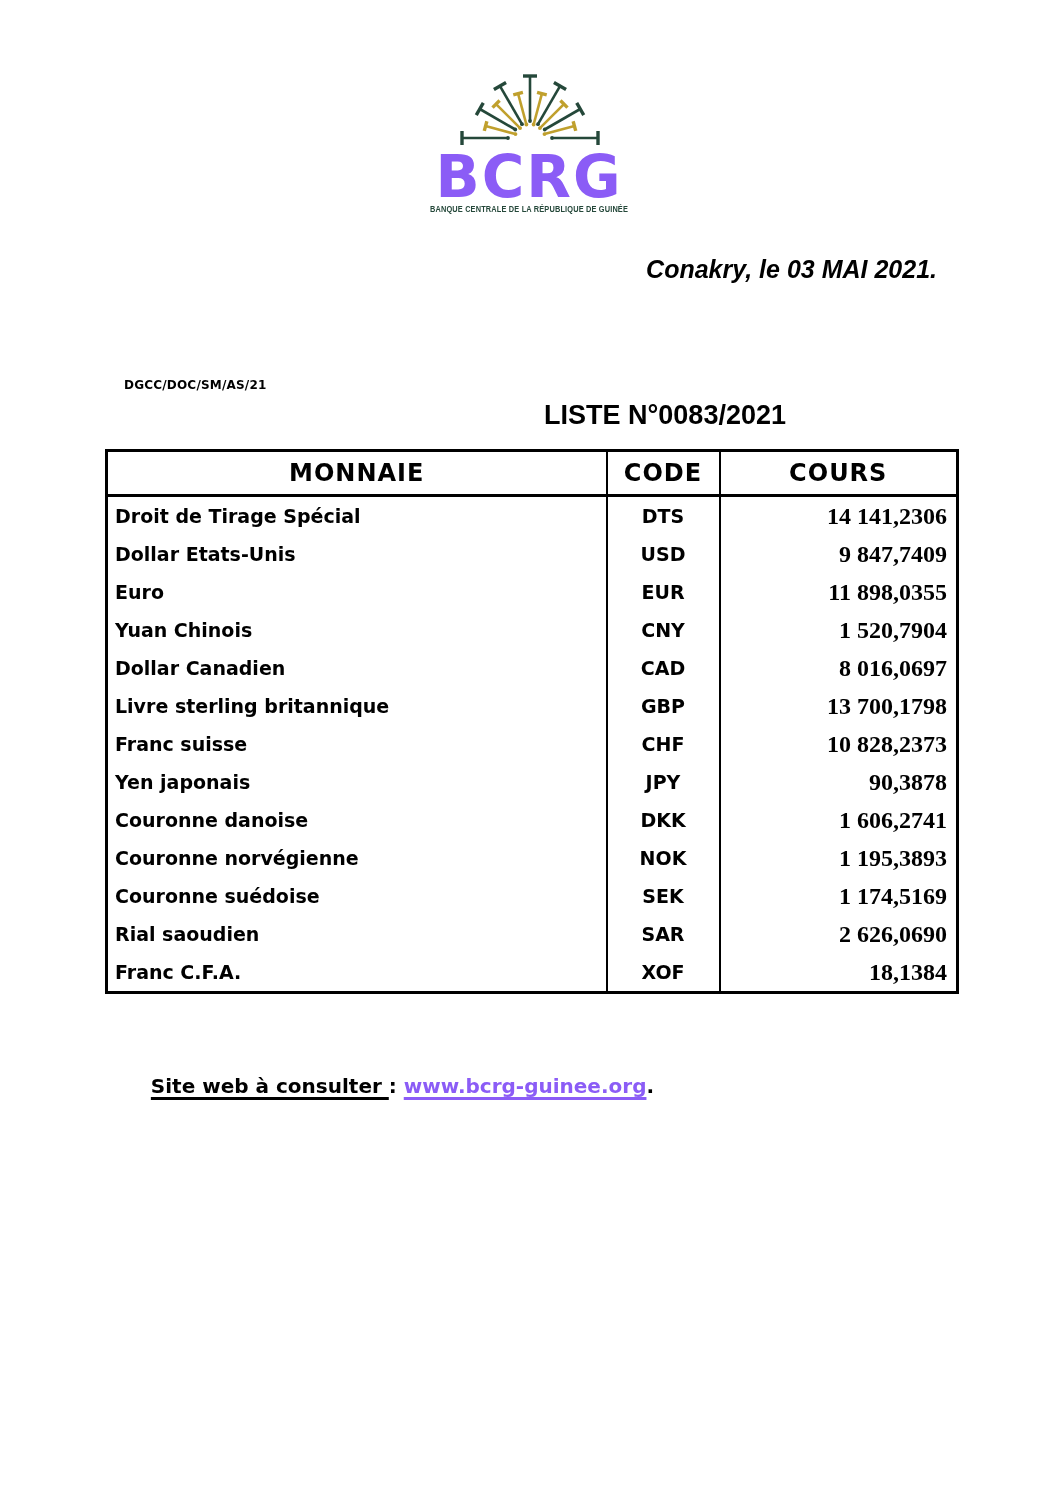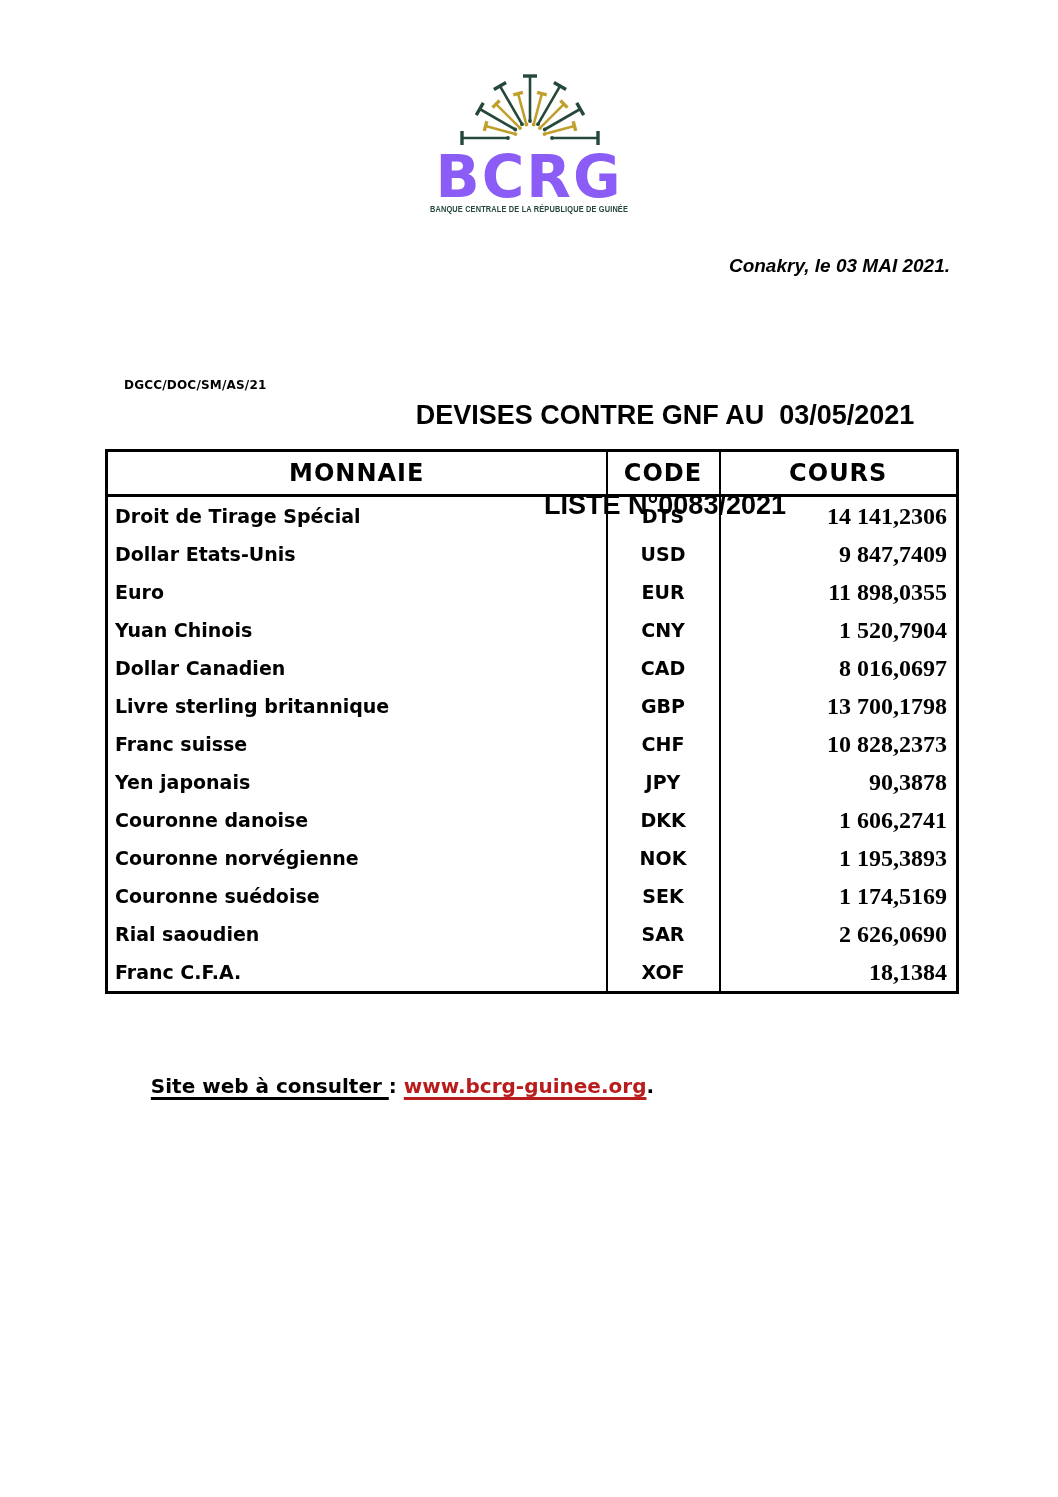--- a/index.html
+++ b/index.html
@@ -21,21 +21,21 @@
     position:absolute; top:204px; left:0; width:100%;
     text-align:center; font-weight:bold; font-size:9px; letter-spacing:0.2px;
     font-family:"Liberation Sans", sans-serif;
     transform:scaleX(0.82);
   }
 
   
   .dateline {
     position:absolute; top:255px; left:0; width:937px; text-align:right;
     font-family:"Liberation Sans", sans-serif;
-    font-style:italic; font-weight:bold; font-size:19px;margin-left:13px;
+    font-style:italic; font-weight:bold; font-size:25px;
   }
   .reference {
     position:absolute; left:124px; top:378px;
     font-weight:bold; font-size:12px; letter-spacing:0.2px;text-align:center;
   }
   .doc-title {
     position:absolute; left:335px; top:340px; width:660px;
     text-align:center; font-family:"Liberation Sans", sans-serif;
     font-weight:bold; font-size:27px; line-height:30px; white-space:pre;
   }
@@ -130,21 +130,20 @@
       </svg>
     <div class="logo-text" style="color: #8b5cf6;">BCRG</div>
     <div class="logo-tagline" style="color: rgb(37, 72, 58);">BANQUE CENTRALE DE LA RÉPUBLIQUE DE GUINÉE</div>
   </div>
 
   <div class="dateline">Conakry, le 03 MAI 2021.</div>
 
   <div class="reference">DGCC/DOC/SM/AS/21</div>
 
   <div class="doc-title">
-    <div>DEVISES CONTRE GNF AU  03/05/2021</div>
     <div>LISTE N°0083/2021</div>
   </div>
 
   <table class="rates">
     <colgroup>
         <col class="c1">
         <col class="c2">
         <col class="c3">
       </colgroup>
     <thead>
@@ -230,16 +229,16 @@
 
     <tr>
       <td class="c-monnaie">Franc C.F.A.</td>
       <td class="c-code sep">XOF</td>
       <td class="c-cours sep">18,1384</td>
     </tr>
   </tbody>
   </table>
 
   <div class="footer">
-    <span class="u">Site web à consulter </span><span>: </span><a class="link" style="color: #b91c1c;">www.bcrg-guinee.org</a><span>.</span>
+    <span class="u">Site web à consulter </span><span>: </span><a class="link" style="color: #8b5cf6;">www.bcrg-guinee.org</a><span>.</span>
   </div>
 
 </div>
 
 </body></html>

